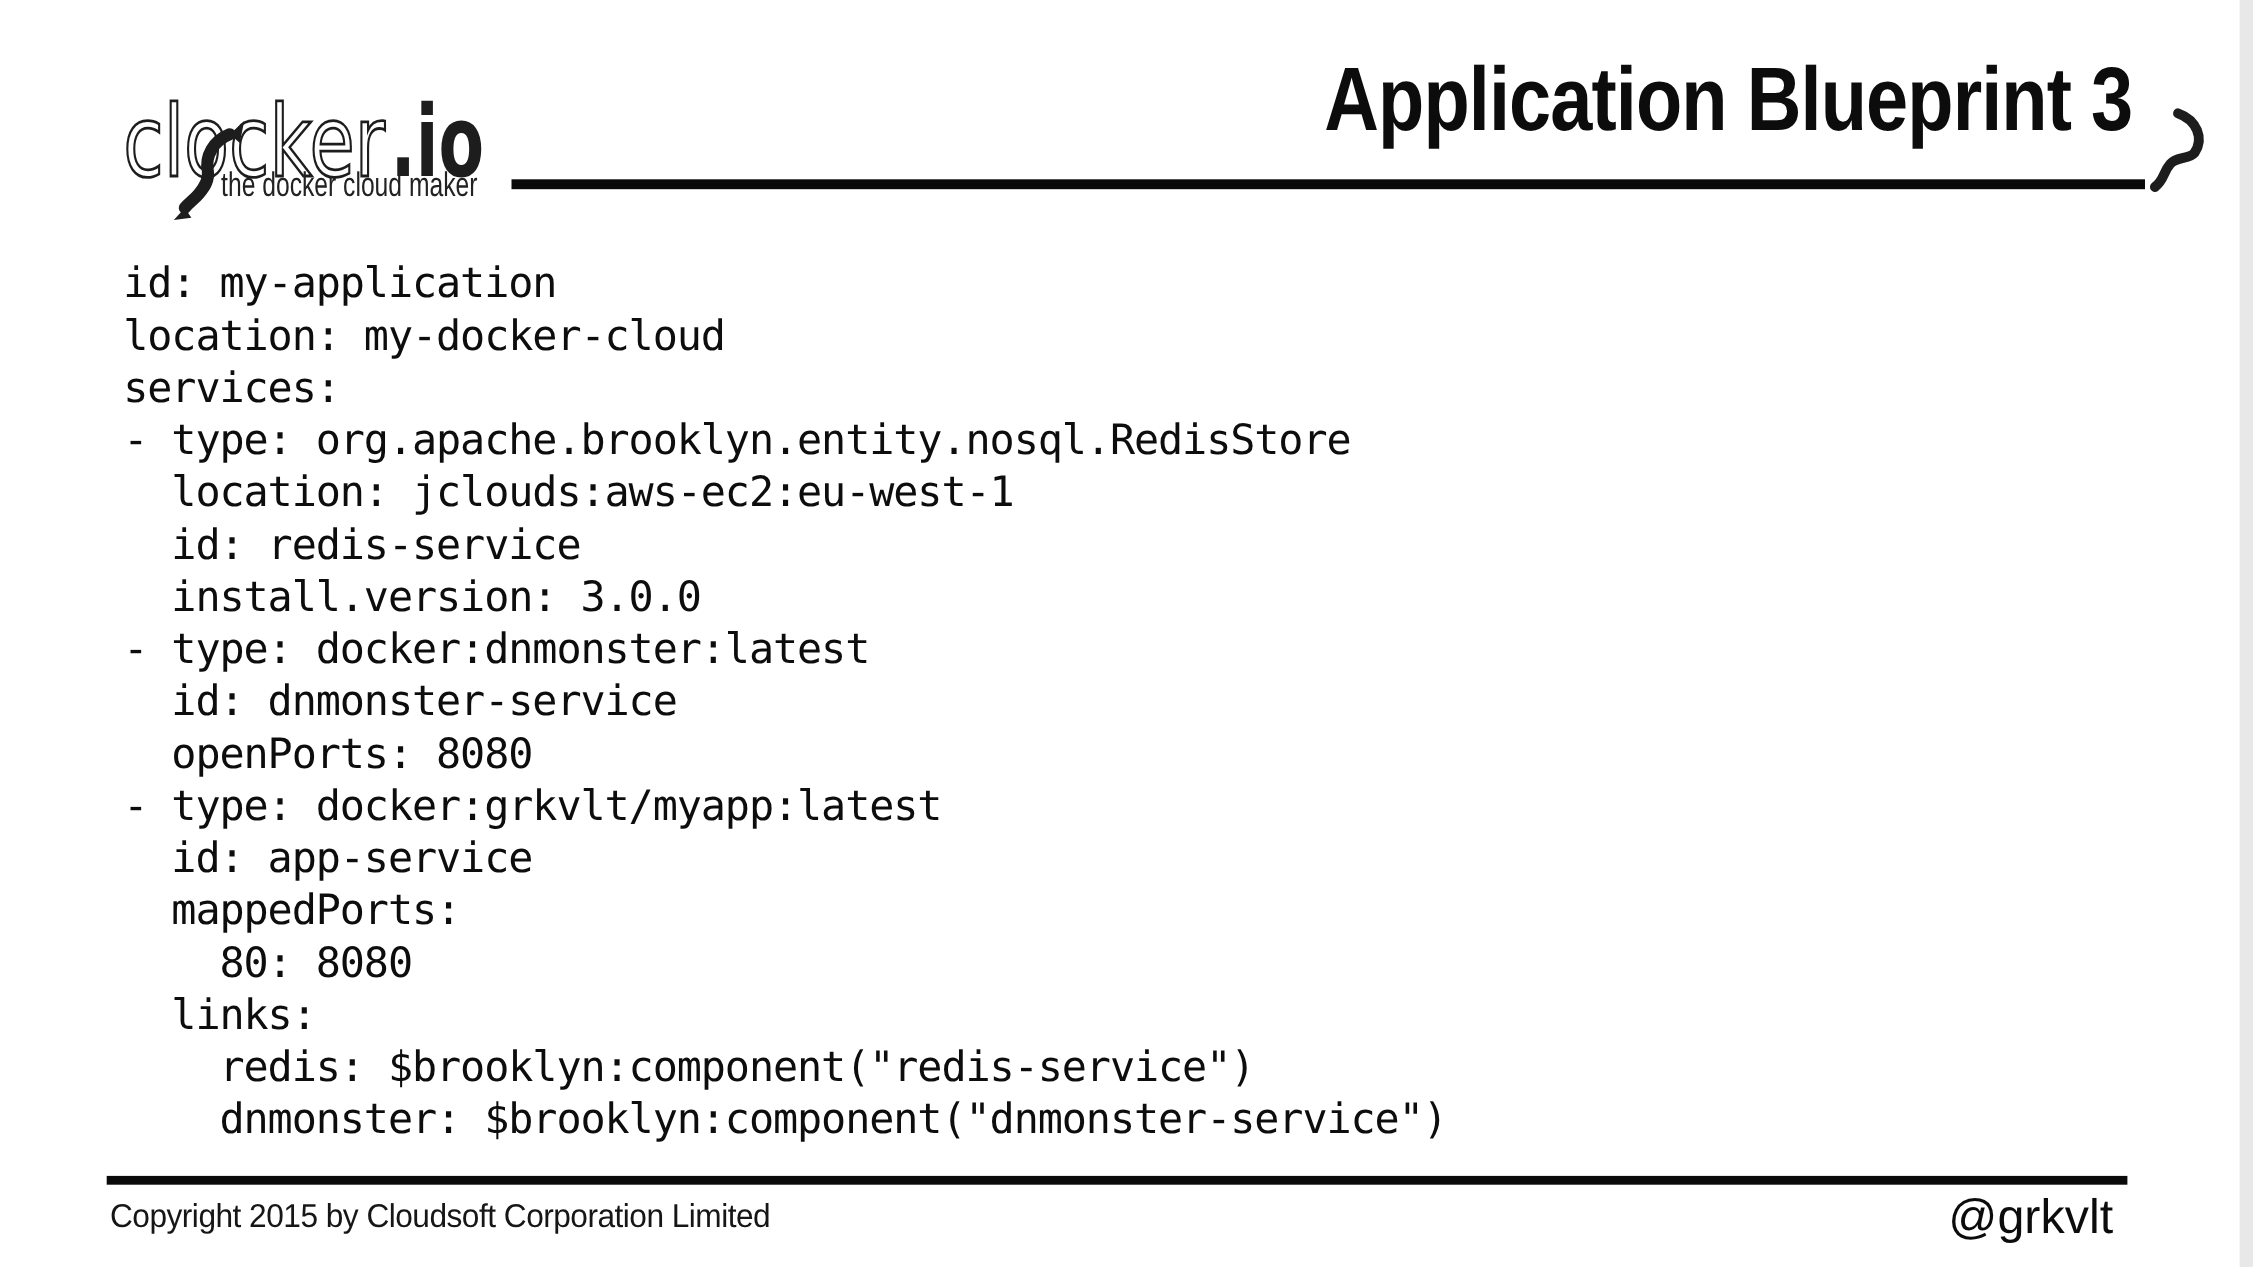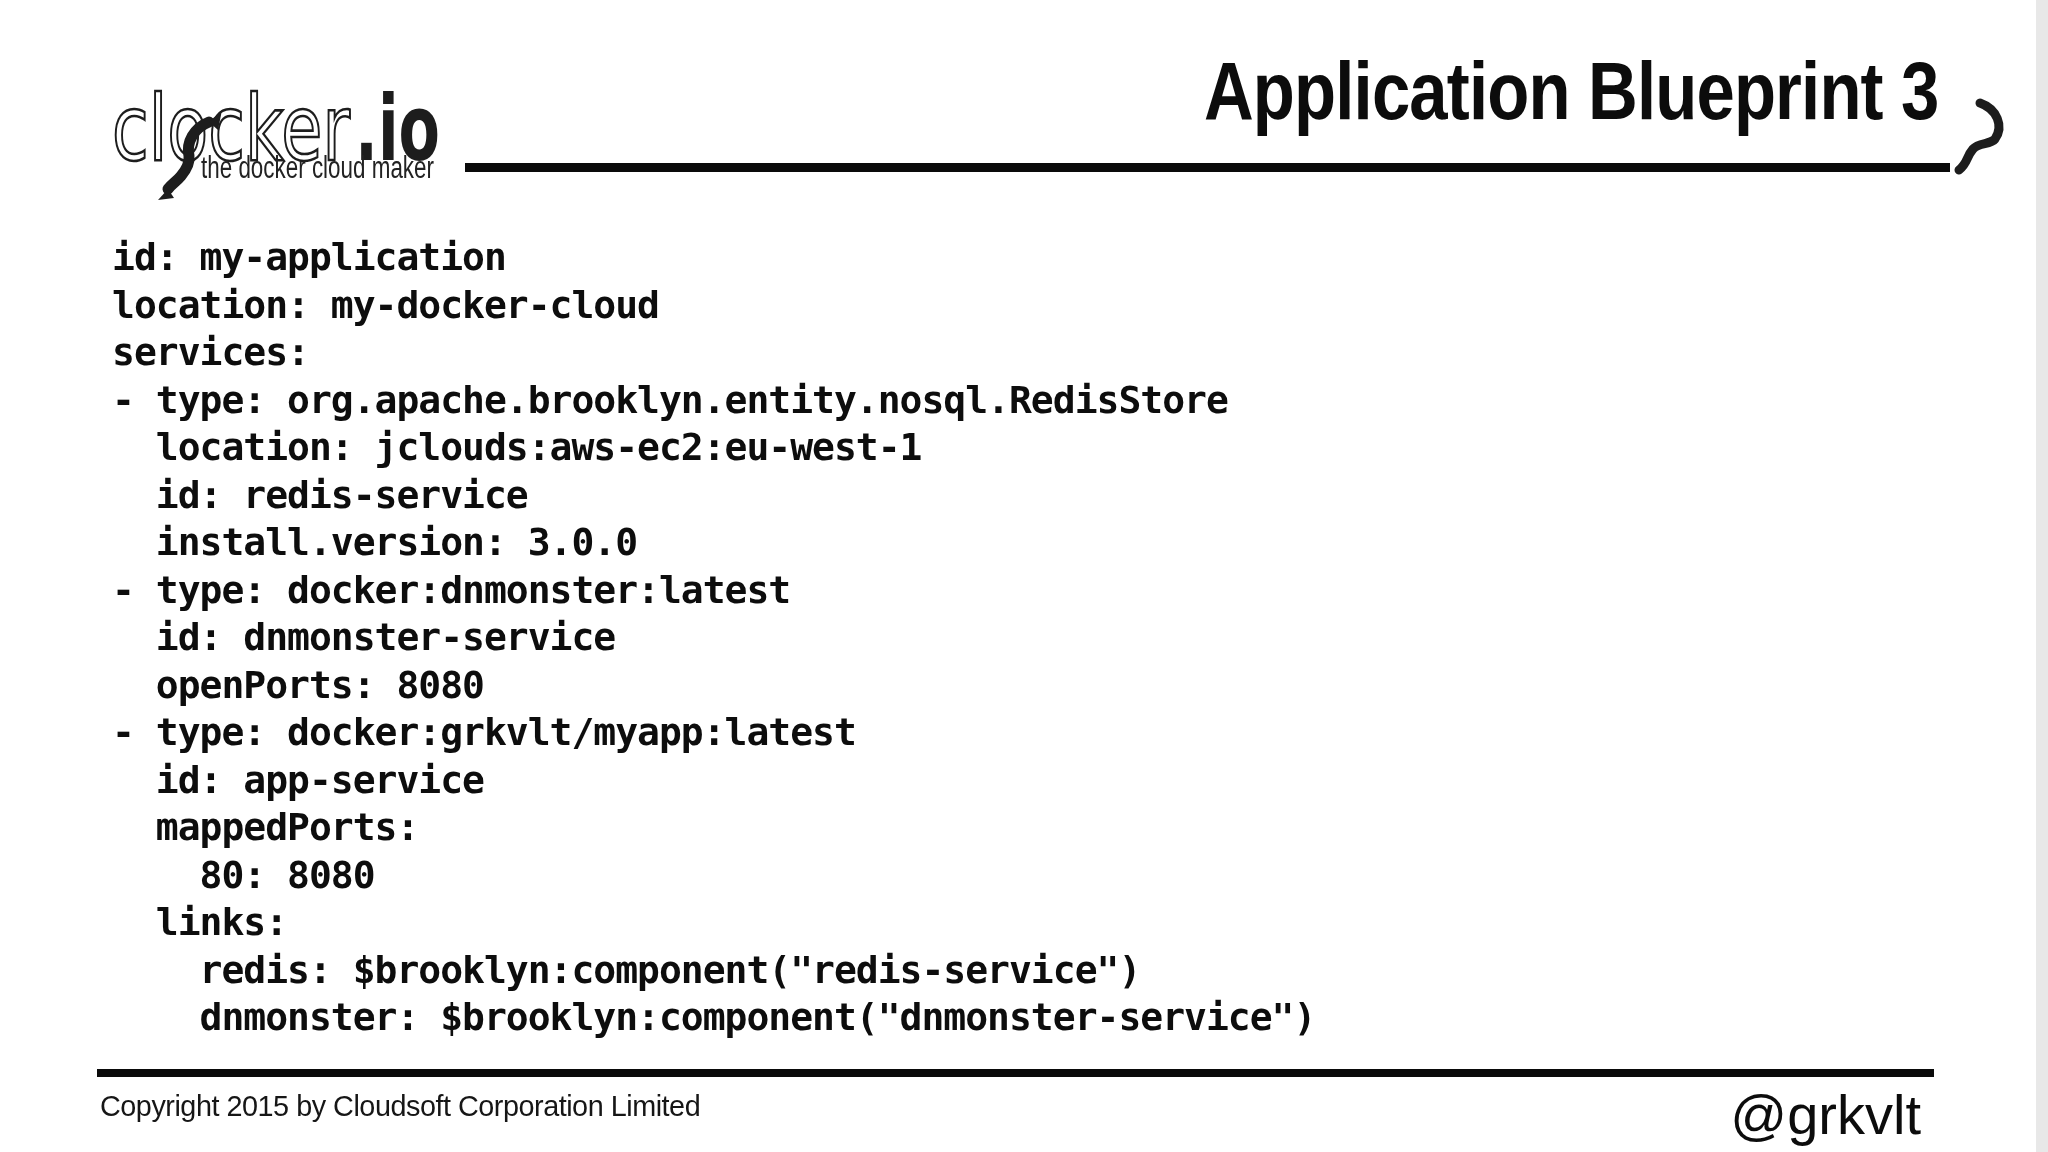--- a/index.html
+++ b/index.html
@@ -80,21 +80,21 @@
     stroke-width: 9px;
     stroke-linecap: round;
   }
 
   
   .code {
     position: absolute;
     left: 112px;
     top: 234px;
     font-family: "DejaVu Sans Mono", monospace;
-    font-weight: bold;
+    font-weight: normal;
     font-size: 38px;
     line-height: 47.5px;
     letter-spacing: -1px;
     color: #0d0d0d;
     white-space: pre;
   }
 
   
   .footer-rule {
     position: absolute;
@@ -112,21 +112,21 @@
     color: #161616;
     letter-spacing: -0.5px;
     transform: scaleX(0.96);
     transform-origin: 0 50%;
     white-space: nowrap;
   }
   .handle {
     position: absolute;
     right: 115px;
     top: 1082px;
-    font-size: 56px;
+    font-size: 44px;
     color: #0c0c0c;
     white-space: nowrap;
   }
 </style>
 </head>
 <body>
 
 <div class="slide">
 
   <svg class="logo-svg" width="390" height="140" viewBox="0 0 390 140">

